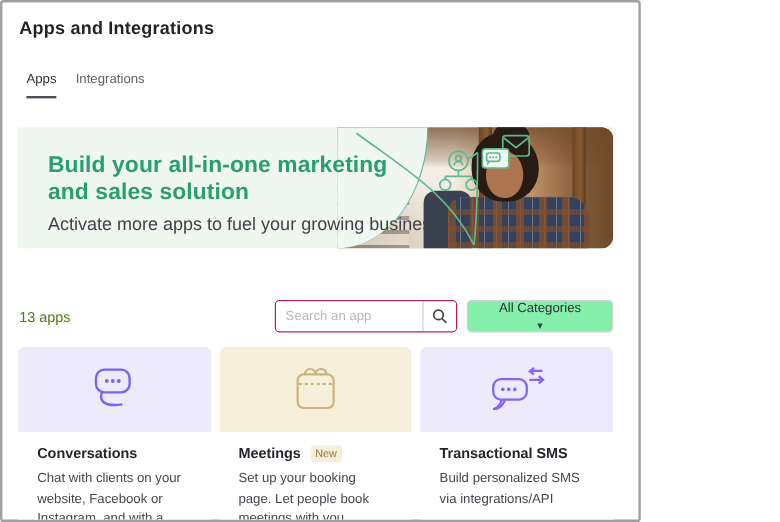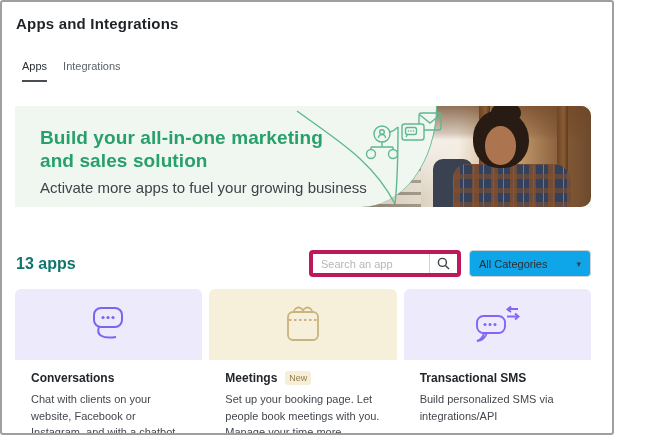--- a/index.html
+++ b/index.html
@@ -2,21 +2,21 @@
 <html><head>
 <meta charset="utf-8">
 <style>
   * { margin:0; padding:0; box-sizing:border-box; }
   body {
     font-family: "Liberation Sans", sans-serif;
     background:#ffffff;
     width:650px; height:435px;
   }
   .frame {
-    width:614px; height:435px;
+    width:534px; height:435px;
     border:2px solid #9f9f9f;
     border-radius:3px;
     background:#ffffff;
     overflow:hidden;
     position:relative;
   }
   .content { padding:0 21px 0 13px; }
 
   
   .page-title {
@@ -98,40 +98,40 @@
   }
   .photo-curve {
     position:absolute; left:0; top:0; width:76px; height:101px;
     background:#f0f7f0;
     border-right:1.5px solid #5fb890;
     border-bottom-right-radius:100% 100%;
   }
 
   
   .apps-row { display:flex; align-items:center; margin-top:43px; height:27px; }
-  .apps-count { font-size:16px; font-weight:bold; color:#0f766e; padding-left:1px; }
+  .apps-count { font-size:12px; font-weight:normal; color:#4d7c0f; padding-left:1px; }
   .apps-row .spacer { flex:1; }
   .search-box {
     display:flex; align-items:stretch; width:152px; height:27px;
-    border:4px solid #be185d; border-radius:4px; background:#fff; overflow:hidden;
+    border:1px solid #be185d; border-radius:4px; background:#fff; overflow:hidden;
   }
   .search-input {
     flex:1; border:none; outline:none; font-size:11px; padding:0 8px;
     font-family:"Liberation Sans", sans-serif; color:#2b2f34; min-width:0;
   }
   .search-input::placeholder { color:#b4b7bb; }
   .search-btn {
     width:28px; border:none; border-left:1px solid #cfd1d4; background:#fff;
     display:flex; align-items:center; justify-content:center; cursor:pointer;
   }
   .category-select {
     width:122px; height:27px; margin-left:8px;
-    border:1px solid #cfd1d4; border-radius:4px; background:#0ea5e9;
+    border:1px solid #cfd1d4; border-radius:4px; background:#86efac;
     display:flex; align-items:center; justify-content:space-between;
-    padding:0 9px; font-size:11px; color:#2b2f34; cursor:pointer;
+    padding:0 9px; font-size:11px; color:#2b2f34; cursor:pointer;flex-direction:column;
   }
   .caret { font-size:9px; color:#3c4046; }
 
   
   .cards { display:flex; gap:7px; margin-top:12px; }
   .card {
     flex:1; height:163px; border-radius:6px; overflow:hidden;
     background:#ffffff; display:flex; flex-direction:column; cursor:pointer;
   }
   .card-media {

